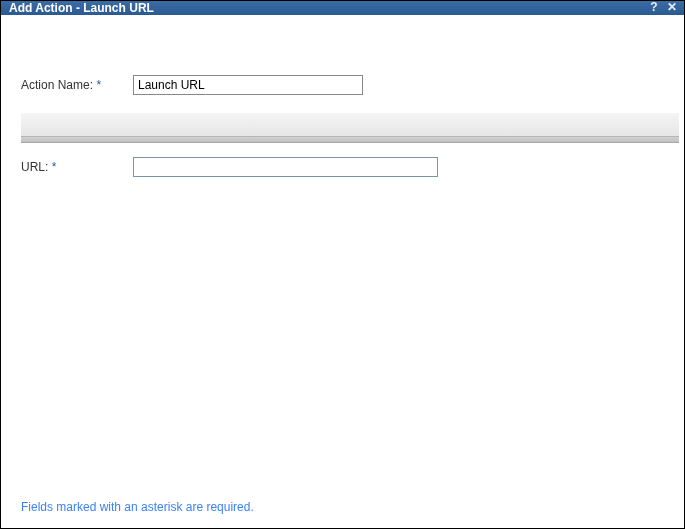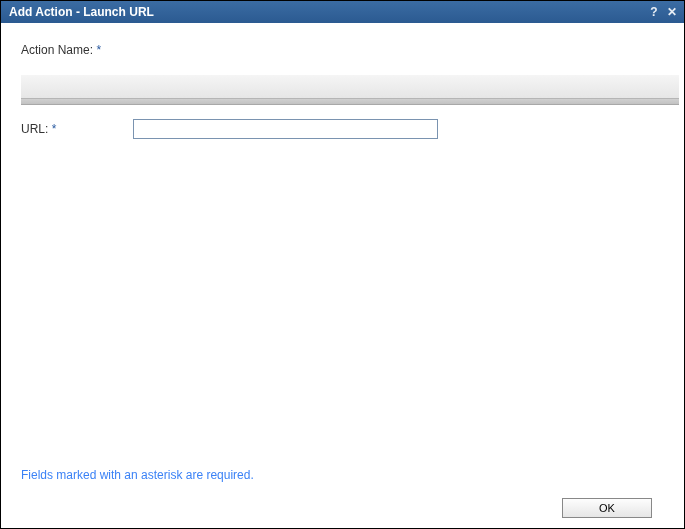--- a/index.html
+++ b/index.html
@@ -8,45 +8,46 @@
     padding: 0;
     font-family: "Segoe UI", Tahoma, Arial, sans-serif;
     font-size: 12px;
     background: #fff;
     width: 685px;
     height: 529px;
     overflow: hidden;
     border: 1px solid #000;
   }
   .titlebar {
-    height: 22px;
+    height: 14px;
     background: linear-gradient(to bottom, #3b6ca3 0%, #2b5a91 100%);
     color: #fff;
     display: flex;
-    align-items: center;
+    align-items: flex-end;
     padding: 0 4px 0 8px;
     font-size: 12px;
     font-weight: bold;
   }
   .titlebar .title { flex: 1; }
   .titlebar .ctrl {
     width: 16px;
     height: 16px;
     display: inline-flex;
     align-items: center;
     justify-content: center;
     margin-left: 2px;
     color: #e8eef5;
     font-weight: bold;
     cursor: pointer;
   }
   .content {
     padding: 20px 5px 10px 20px;
     height: calc(100% - 22px - 40px);
     position: relative;
+    margin-top: 40px;
   }
   .row {
     display: flex;
     align-items: center;
     margin-bottom: 18px;
   }
   .lbl {
     width: 112px;
     color: #333;
     font-size: 12px;
@@ -134,20 +135,21 @@
   <span class="ctrl">✕</span>
 </div>
 
 <div class="content">
 
   <div class="row">
     <div class="lbl">
       <span>Action Name:</span>
       <span class="ast">*</span>
     </div>
+    <input type="text" class="textinput inp-name" value="Launch URL" style="">
   </div>
 
   <div class="tabs">
   </div>
   <div class="tab-bottom-bar"></div>
 
   <div class="tabbody">
     <div class="row">
       <div class="lbl">
         <span>URL:</span>

